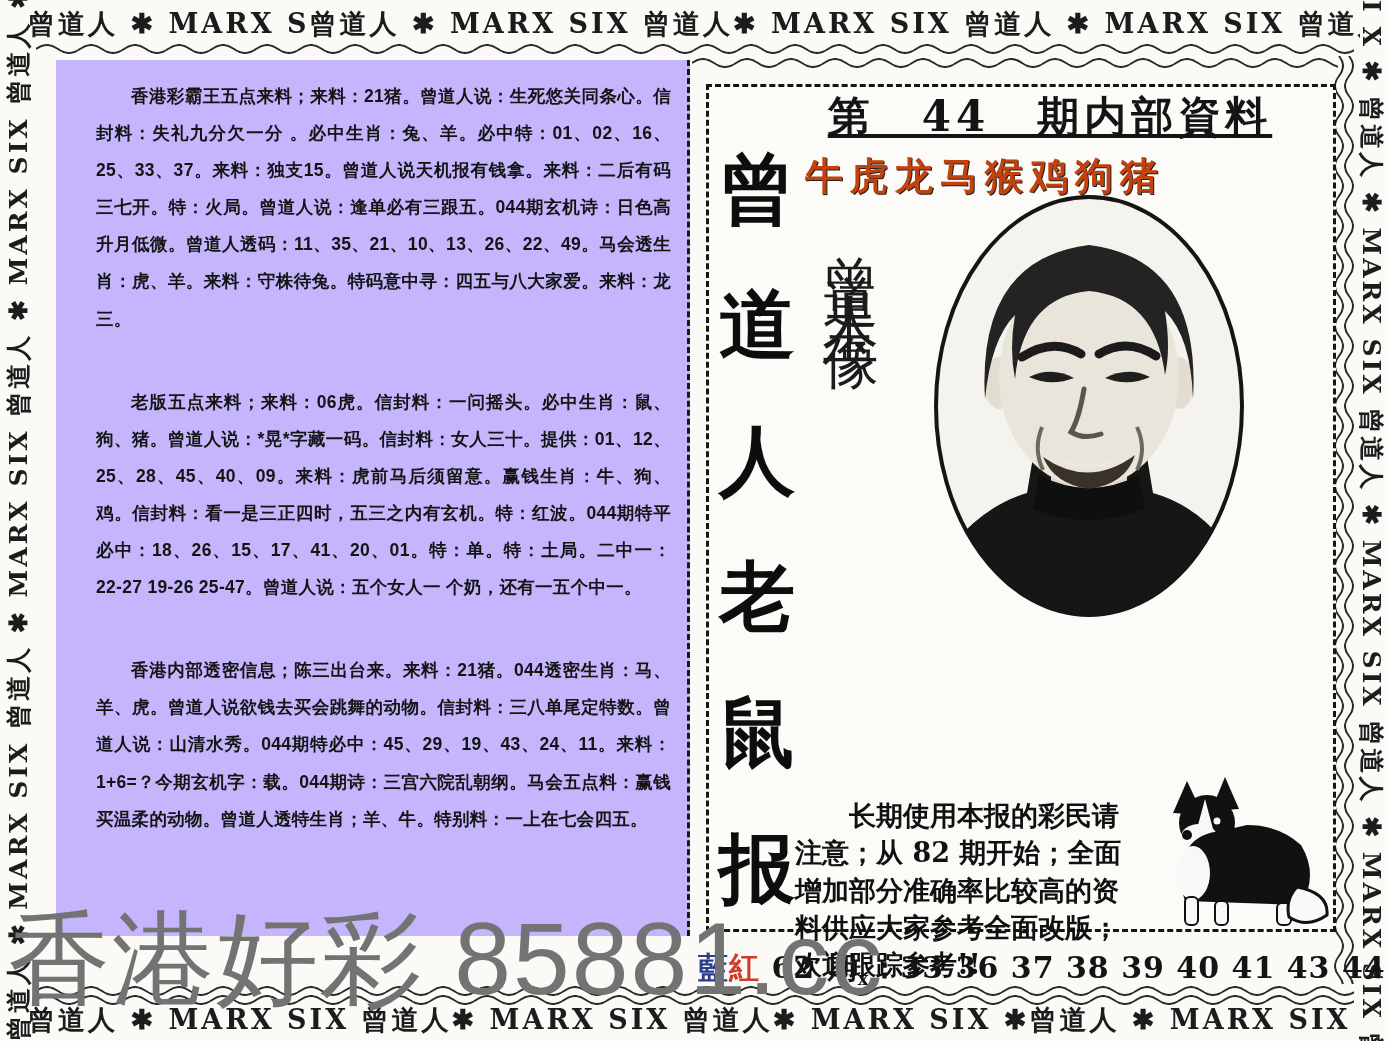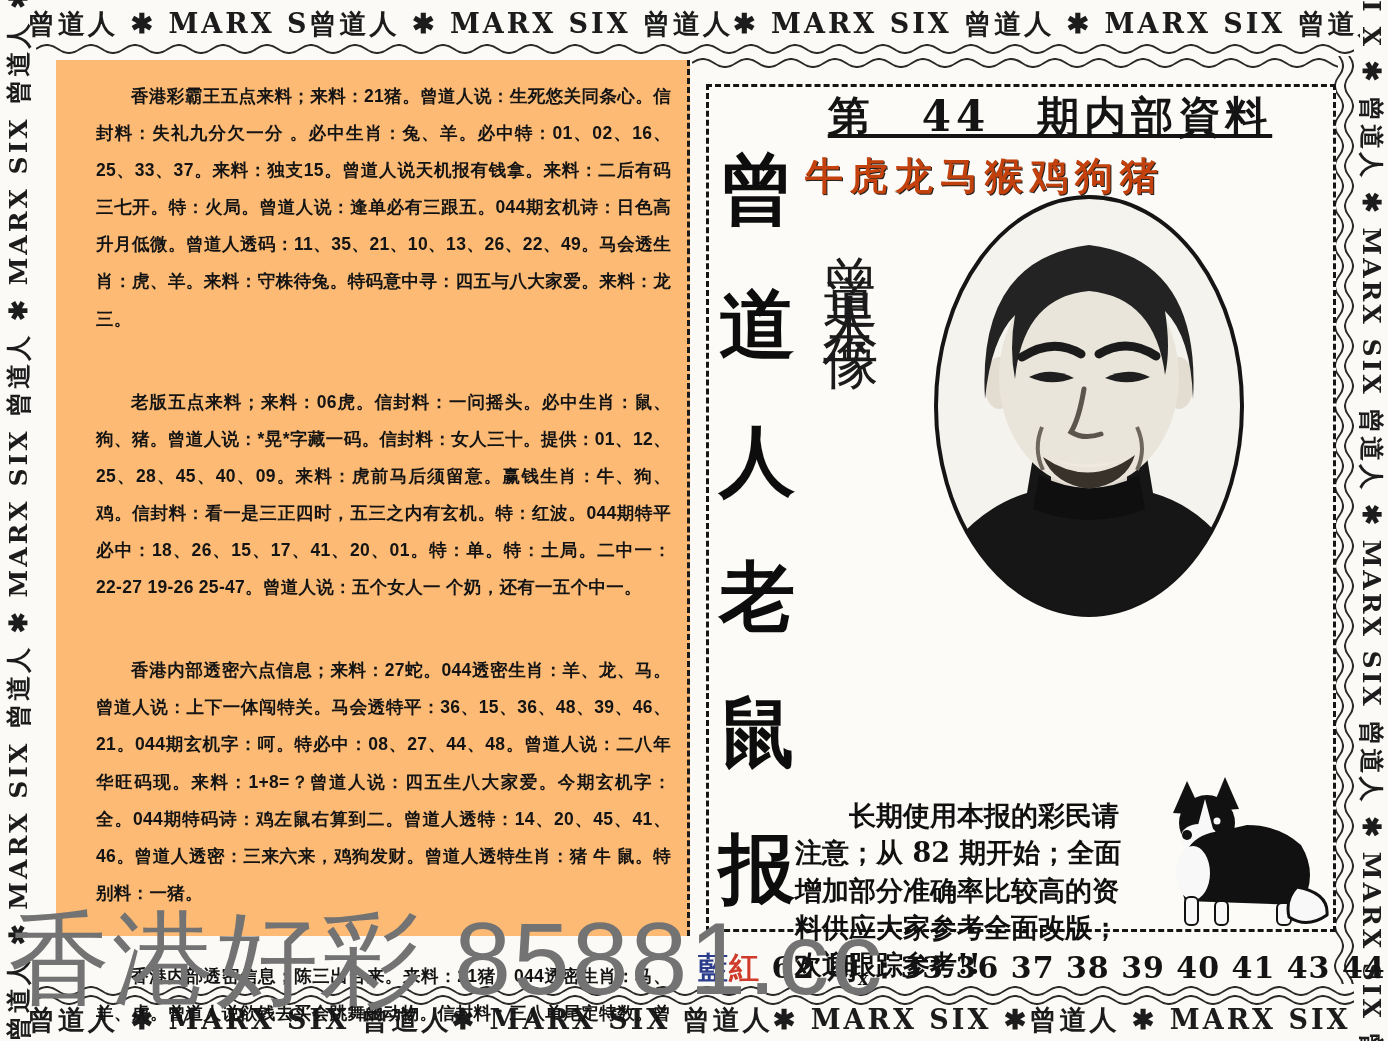--- a/index.html
+++ b/index.html
@@ -19,21 +19,21 @@
                transform-origin:0 0;transform:rotate(90deg);font-size:25px;}
 
   
   svg.wave{position:absolute;display:block;}
   svg.wave path{stroke:#2a2a2a;stroke-width:2;fill:none;}
   .vwave{transform-origin:0 0;transform:rotate(90deg);}
 
   
   #left-panel{position:absolute;left:56px;top:60px;width:634px;height:876px;
               box-sizing:border-box;border-right:3px dashed #1a1a1a;
-              padding:18px 16px 0 40px;background:#fdba74;}
+              padding:18px 16px 0 40px;background:#c4b5fd;}
   #left-panel p{margin:0 0 46px 0;font-size:17.5px;font-weight:600;
                 line-height:2.12;text-align:justify;text-indent:2em;
                 letter-spacing:.3px;}
 
   
   #right-panel{position:absolute;left:706px;top:84px;width:630px;height:848px;
                box-sizing:border-box;border:3px dashed #151515;background:#fcfbf7;}
   .issue-title{position:absolute;left:58px;top:2px;width:566px;text-align:center;
                font-size:42px;font-weight:900;letter-spacing:5px;
                font-family:"DejaVu Serif","Liberation Serif",serif;text-decoration:underline;}
@@ -103,21 +103,20 @@
   <svg class="wave vwave" style="left:1344px;top:56px;" viewBox="0 0 928 10" width="928" height="10">
       <path d="M0 5 q 10 -8 20 0 q 10 8 20 0 q 10 -8 20 0 q 10 8 20 0 q 10 -8 20 0 q 10 8 20 0 q 10 -8 20 0 q 10 8 20 0 q 10 -8 20 0 q 10 8 20 0 q 10 -8 20 0 q 10 8 20 0 q 10 -8 20 0 q 10 8 20 0 q 10 -8 20 0 q 10 8 20 0 q 10 -8 20 0 q 10 8 20 0 q 10 -8 20 0 q 10 8 20 0 q 10 -8 20 0 q 10 8 20 0 q 10 -8 20 0 q 10 8 20 0 q 10 -8 20 0 q 10 8 20 0 q 10 -8 20 0 q 10 8 20 0 q 10 -8 20 0 q 10 8 20 0 q 10 -8 20 0 q 10 8 20 0 q 10 -8 20 0 q 10 8 20 0 q 10 -8 20 0 q 10 8 20 0 q 10 -8 20 0 q 10 8 20 0 q 10 -8 20 0 q 10 8 20 0 q 10 -8 20 0 q 10 8 20 0 q 10 -8 20 0 q 10 8 20 0 q 10 -8 20 0 q 10 8 20 0 q 10 -8 20 0"></path>
     </svg>
   <svg class="wave vwave" style="left:1354px;top:56px;" viewBox="0 0 928 10" width="928" height="10">
       <path d="M0 5 q 10 -8 20 0 q 10 8 20 0 q 10 -8 20 0 q 10 8 20 0 q 10 -8 20 0 q 10 8 20 0 q 10 -8 20 0 q 10 8 20 0 q 10 -8 20 0 q 10 8 20 0 q 10 -8 20 0 q 10 8 20 0 q 10 -8 20 0 q 10 8 20 0 q 10 -8 20 0 q 10 8 20 0 q 10 -8 20 0 q 10 8 20 0 q 10 -8 20 0 q 10 8 20 0 q 10 -8 20 0 q 10 8 20 0 q 10 -8 20 0 q 10 8 20 0 q 10 -8 20 0 q 10 8 20 0 q 10 -8 20 0 q 10 8 20 0 q 10 -8 20 0 q 10 8 20 0 q 10 -8 20 0 q 10 8 20 0 q 10 -8 20 0 q 10 8 20 0 q 10 -8 20 0 q 10 8 20 0 q 10 -8 20 0 q 10 8 20 0 q 10 -8 20 0 q 10 8 20 0 q 10 -8 20 0 q 10 8 20 0 q 10 -8 20 0 q 10 8 20 0 q 10 -8 20 0 q 10 8 20 0 q 10 -8 20 0"></path>
     </svg>
 
   <div id="left-panel">
     <p>香港彩霸王五点来料；来料：21猪。曾道人说：生死悠关同条心。信封料：失礼九分欠一分 。必中生肖：兔、羊。必中特：01、02、16、25、33、37。来料：独支15。曾道人说天机报有钱拿。来料：二后有码三七开。特：火局。曾道人说：逢单必有三跟五。044期玄机诗：日色高升月低微。曾道人透码：11、35、21、10、13、26、22、49。马会透生肖：虎、羊。来料：守株待兔。特码意中寻：四五与八大家爱。来料：龙三。</p>
     <p>老版五点来料；来料：06虎。信封料：一问摇头。必中生肖：鼠、狗、猪。曾道人说：*晃*字藏一码。信封料：女人三十。提供：01、12、25、28、45、40、09。来料：虎前马后须留意。赢钱生肖：牛、狗、鸡。信封料：看一是三正四时，五三之内有玄机。特：红波。044期特平必中：18、26、15、17、41、20、01。特：单。特：土局。二中一：22-27 19-26 25-47。曾道人说：五个女人一 个奶，还有一五个中一。</p>
-    <p>香港内部透密六点信息；来料：27蛇。044透密生肖：羊、龙、马。曾道人说：上下一体闯特关。马会透特平：36、15、36、48、39、46、21。044期玄机字：呵。特必中：08、27、44、48。曾道人说：二八年华旺码现。来料：1+8=？曾道人说：四五生八大家爱。今期玄机字：全。044期特码诗：鸡左鼠右算到二。曾道人透特：14、20、45、41、46。曾道人透密：三来六来，鸡狗发财。曾道人透特生肖：猪 牛 鼠。特别料：一猪。</p>
     <p>香港内部透密信息；陈三出台来。来料：21猪。044透密生肖：马、羊、虎。曾道人说欲钱去买会跳舞的动物。信封料：三八单尾定特数。曾道人说：山清水秀。044期特必中：45、29、19、43、24、11。来料：1+6=？今期玄机字：载。044期诗：三宫六院乱朝纲。马会五点料：赢钱买温柔的动物。曾道人透特生肖；羊、牛。特别料：一上在七会四五。</p>
 
   </div>
 
   <div id="right-panel">
     <div class="issue-title">第　44　期内部資料</div>
     <div class="zodiac-line">牛虎龙马猴鸡狗猪</div>
 
     <div class="masthead">
       <span>曾</span>

